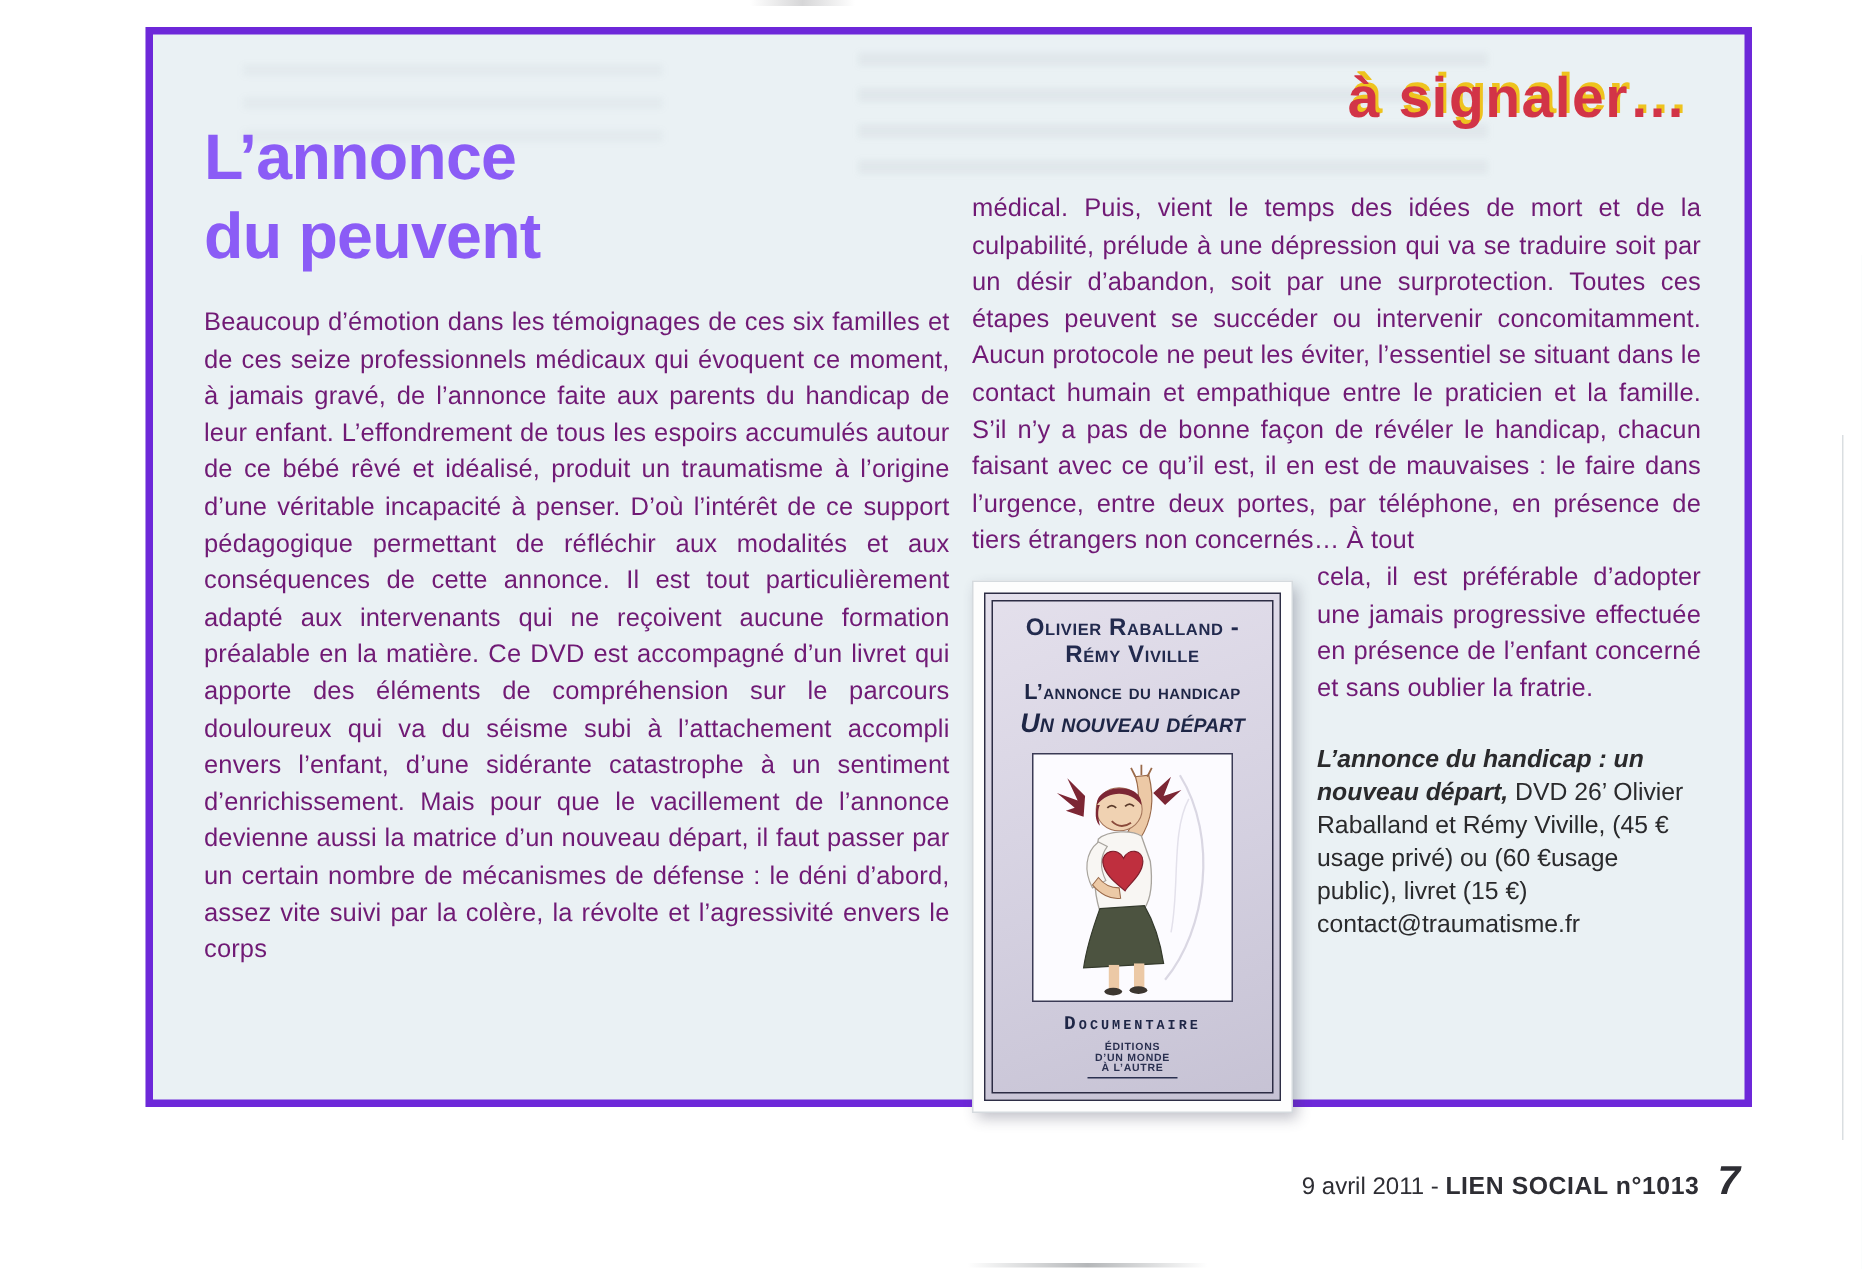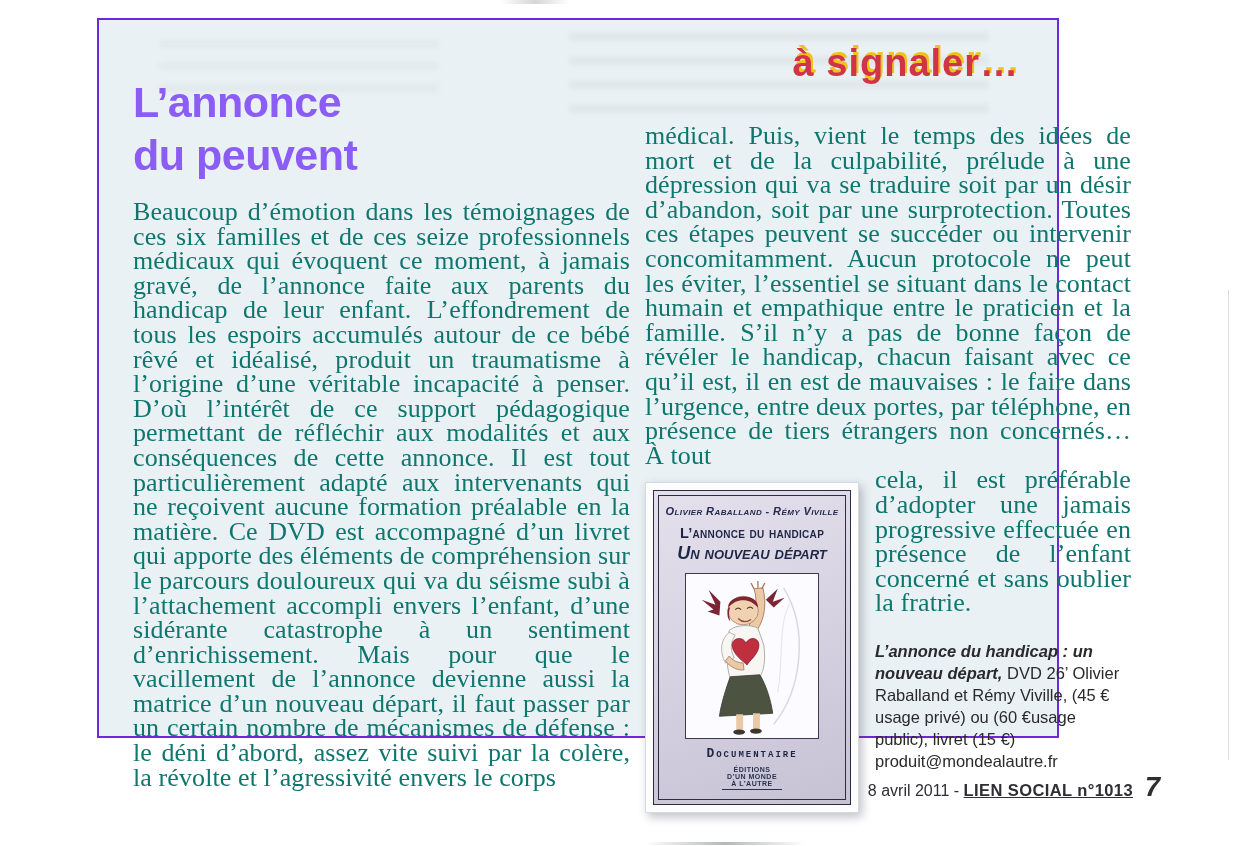--- a/index.html
+++ b/index.html
@@ -3,62 +3,62 @@
 <meta charset="utf-8">
 <style>
   * { margin:0; padding:0; box-sizing:border-box; }
   html,body { background:#ffffff; }
   .page {
     position:relative; width:1241px; height:846px; overflow:hidden;
     background:#ffffff; font-family:"Liberation Sans", sans-serif;
   }
   
   .page-box {
-    position:absolute; left:97px; top:18px; width:962px; height:720px;
-    background:#eaf1f4; border:2px solid #6d28d9;
+    position:absolute; left:97px; top:18px; width:1071px; height:720px;
+    background:#eaf1f4; border:5px solid #6d28d9;
   }
   
   .ghost { position:absolute; pointer-events:none; filter:blur(2px); }
   .ghost.g1 { left:470px; top:12px; width:420px; height:95px;
     background:repeating-linear-gradient(180deg, rgba(110,120,135,.07) 0 9px, transparent 9px 24px); }
   .ghost.g2 { left:60px; top:20px; width:280px; height:60px;
     background:repeating-linear-gradient(180deg, rgba(110,120,135,.05) 0 8px, transparent 8px 22px); }
   
   .signaler {
     position:absolute; top:22px; right:38px;
     font-size:38px; font-weight:bold; letter-spacing:1px;
     color:#d23447; text-shadow:2px -3px 0 #eec31e;
   }
   .article-title {
     position:absolute; left:34px; top:56px;
     font-size:43px; line-height:53px; font-weight:600;
     color:#8b5cf6; letter-spacing:-0.5px;
   }
   
   .body-serif {
-    font-family:Liberation Serif, serif;
-    font-size:26px; line-height:24.6px; text-align:justify;
-    color:#0f766e; letter-spacing:0.1px;
+    font-family:Liberation Sans, sans-serif;
+    font-size:17px; line-height:24.6px; text-align:justify;
+    color:#701a75; letter-spacing:0.1px;
   }
   .col1 { position:absolute; left:34px; top:180px; width:497px; }
   .col2 { position:absolute; left:546px; top:104px; width:486px; }
   
   .dvd-card {
     float:left; width:214px; margin:14px 16px 4px 0;
     background:#fdfdfd; padding:7px; border:1px solid #d5dade;
     box-shadow:3px 4px 9px rgba(60,60,85,.32);
   }
   .dvd-cover {
     background:linear-gradient(160deg,#e4e0ec 0%, #d4d0e0 55%, #c6c2d4 100%);
     border:1px solid #2c2c44; padding:4px;
   }
   .dvd-frame { border:1px solid #2c2c44; padding:9px 5px 7px 5px; text-align:center; }
   .dvd-authors {
-    font-variant:small-caps; font-weight:bold; font-size:11px;
-    color:#222a4e; letter-spacing:0.4px;font-style:italic;
+    font-variant:small-caps; font-weight:bold; font-size:16px;
+    color:#222a4e; letter-spacing:0.4px;
   }
   .dvd-title {
     font-variant:small-caps; font-weight:bold; font-size:14.5px;
     color:#1e2646; margin-top:8px; letter-spacing:0.3px;
   }
   .dvd-subtitle {
     font-variant:small-caps; font-weight:bold; font-style:italic;
     font-size:18px; color:#1e2646; margin-top:2px;
   }
   .dvd-illus {
@@ -81,21 +81,21 @@
     font-size:16.5px; line-height:22px; color:#2a2a2c; text-align:left;
   }
   .caption .bi { font-weight:bold; font-style:italic; }
   .caption .line { display:block; }
   
   .footer {
     position:absolute; right:81px; top:772px;
     display:flex; align-items:baseline; color:#2e2e34; white-space:pre;
   }
   .footer-date { font-size:16px; }
-  .footer-mag { font-size:16.5px; font-weight:bold; letter-spacing:0.4px;text-decoration:underline; }
+  .footer-mag { font-size:16.5px; font-weight:bold; letter-spacing:0.4px; }
   .footer-page { font-size:27px; font-weight:bold; font-style:italic; margin-left:12px; }
   
   .artifact-bottom {
     position:absolute; left:645px; top:842px; width:160px; height:3px;
     background:linear-gradient(90deg, rgba(90,95,100,0), rgba(90,95,100,.45), rgba(90,95,100,0));
   }
   .artifact-right-line {
     position:absolute; right:12px; top:290px; width:1px; height:470px;
     background:rgba(150,160,170,.35);
   }
@@ -176,28 +176,28 @@
               <div>à l’autre</div>
             </div>
           </div>
         </div>
       </div>
 
       <p class="body-serif">cela, il est préférable d’adopter une jamais progressive effectuée en présence de l’enfant concerné et sans oublier la fratrie.</p>
 
       <div class="caption">
         <span class="bi">L’annonce du handicap : un nouveau départ,</span><span> DVD 26’ Olivier Raballand et Rémy Viville, (45 € usage privé) ou (60 €usage public), livret (15 €)</span>
-        <span class="line">produit@mondealautre.fr</span>
+        <span class="line">contact@traumatisme.fr</span>
       </div>
     </div>
 
   </div>
 
   <div class="footer">
-    <span class="footer-date">8 avril 2011 - </span>
+    <span class="footer-date">9 avril 2011 - </span>
     <span class="footer-mag">LIEN SOCIAL n°1013</span>
     <span class="footer-page">7</span>
   </div>
 
   <div class="artifact-bottom"></div>
   <div class="artifact-right-line"></div>
 
 </div>
 
 </body></html>

